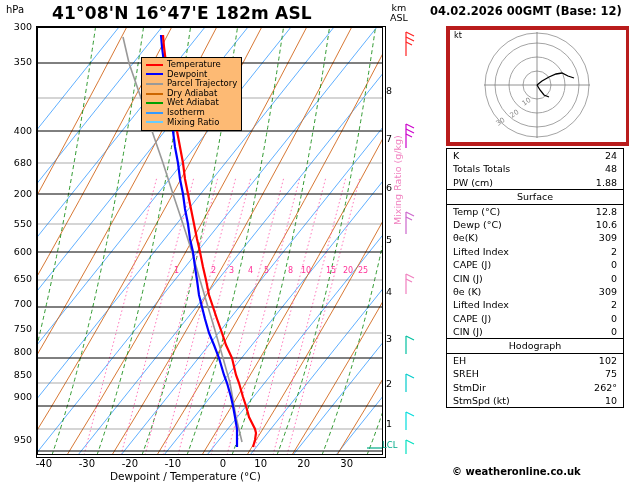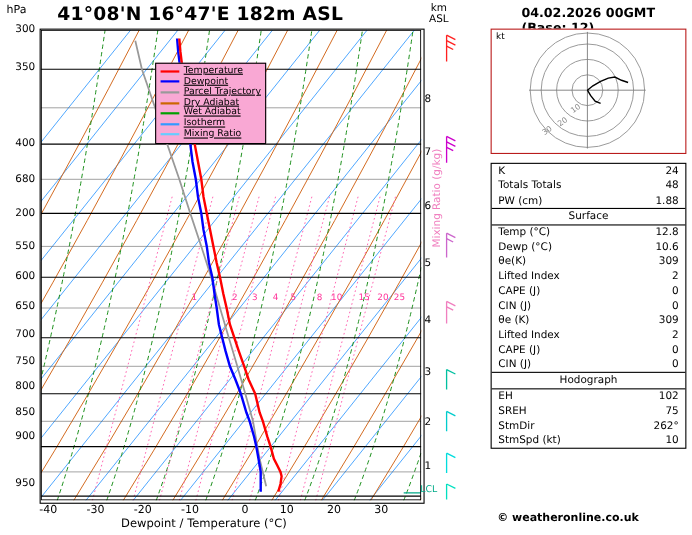--- a/index.html
+++ b/index.html
@@ -4,43 +4,43 @@
 <style>
   html,body{margin:0;padding:0;}
   body{width:629px;height:486px;background:#ffffff;font-family:"DejaVu Sans",sans-serif;position:relative;overflow:hidden;}
   .abs{position:absolute;}
   #root{position:relative;width:629px;height:398px;}
 
   
   #hdr-hpa{left:6px;top:4px;font-size:10px;color:#000;}
   #hdr-title{left:52px;top:3px;font-size:17px;font-weight:bold;color:#000;letter-spacing:0.2px;}
   #hdr-km{left:386px;top:3px;font-size:9.5px;color:#000;text-align:center;width:26px;line-height:10px;}
-  #hdr-date{left:430px;top:4px;font-size:11.5px;font-weight:bold;color:#000;margin-left:44px;}
+  #hdr-date{left:430px;top:4px;font-size:11.5px;font-weight:bold;color:#000;}
 
   
   #plot{left:36px;top:26px;width:348px;height:430px;border:1px solid #000;background:#fff;overflow:hidden;}
   #plot svg{display:block;}
 
   
   .ylab{position:absolute;left:0;width:32px;text-align:right;font-size:9.5px;color:#000;}
   
   .xlab{position:absolute;font-size:10px;color:#000;text-align:right;width:30px;}
   #xaxis-title{position:absolute;left:110px;top:470px;font-size:10.5px;color:#000;}
 
   
   .kmlab{position:absolute;left:386px;width:16px;text-align:left;font-size:9.5px;color:#000;}
   #mixlabel{position:absolute;left:392px;top:225px;font-size:9.5px;color:#f07fbf;transform:rotate(-90deg);transform-origin:left top;white-space:nowrap;}
 
   
-  #legend{position:absolute;left:104px;top:30px;border:1px solid #000;background:#f9a8d4;padding:2px 4px 3px 4px;font-size:8.5px;line-height:9.6px;color:#000;text-decoration:underline;}
+  #legend{position:absolute;left:104px;top:30px;border:1px solid #000;background:#fdba74;padding:2px 4px 3px 4px;font-size:8.5px;line-height:9.6px;color:#000;}
   #legend .row{display:flex;align-items:center;height:9.6px;}
   #legend .sw{width:17px;height:0;border-top-width:2px;border-top-style:solid;margin-right:4px;}
 
   
-  #hodo{left:446px;top:26px;width:176px;height:112px;border:1px solid #b91c1c;background:#fff;}
+  #hodo{left:446px;top:26px;width:176px;height:112px;border:4px solid #b91c1c;background:#fff;}
   #hodo-kt{position:absolute;left:4px;top:1px;font-size:8px;color:#000;}
 
   
   #tbl{left:446px;top:148px;width:176px;border:1px solid #000;background:#fff;font-size:9.5px;color:#000;}
   .trow{display:flex;justify-content:space-between;padding:0 6px;height:13.4px;line-height:13.4px;}
   .thead{text-align:center;height:13.4px;line-height:13.4px;border-top:1px solid #000;border-bottom:1px solid #000;}
   .trow span.k{white-space:nowrap;}
   .trow span.v{white-space:nowrap;}
 
   #credit{left:452px;top:466px;font-size:10px;color:#000;font-weight:bold;}

